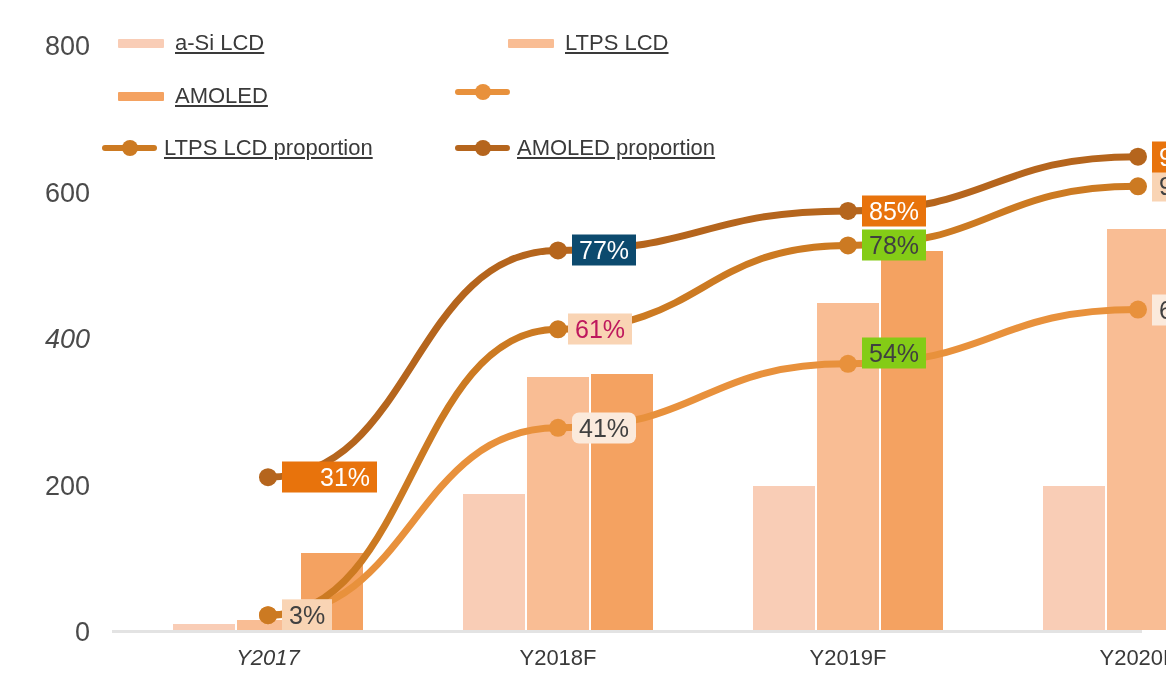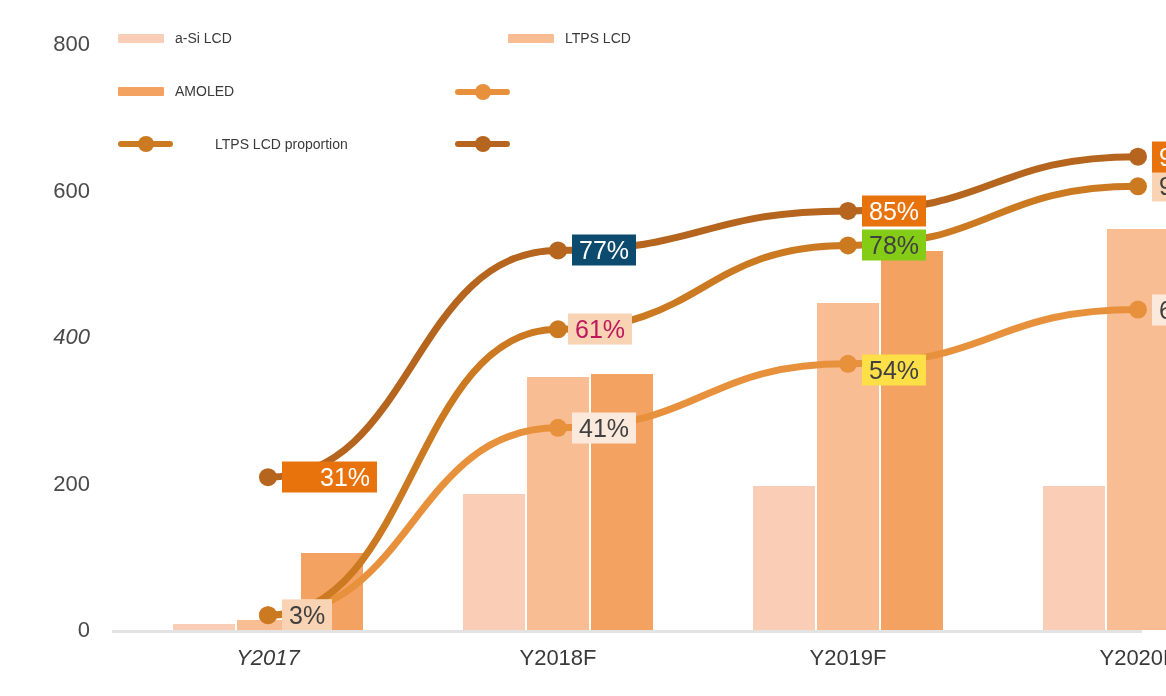--- a/index.html
+++ b/index.html
@@ -3,30 +3,30 @@
 <meta charset="utf-8">
 <style>
   html,body{margin:0;padding:0;background:#ffffff;}
   body{width:1166px;height:696px;overflow:hidden;
        font-family:"Liberation Sans","DejaVu Sans",sans-serif;}
   #chart-root{position:relative;width:1166px;height:696px;}
 
   
   .legend{position:absolute;left:0;top:0;width:1166px;height:175px;}
   .legend-item{position:absolute;display:flex;align-items:center;}
-  .legend-item .lbl{font-size:14px;color:#3a3a3a;white-space:nowrap;}
+  .legend-item .lbl{font-size:22px;color:#3a3a3a;white-space:nowrap;text-decoration:underline;}
   .sw-bar{width:46px;height:9px;border-radius:1px;margin-right:11px;}
   .sw-line{position:relative;width:55px;height:18px;margin-right:7px;}
   .sw-line .ln{position:absolute;left:0;top:6px;width:55px;height:6px;border-radius:3px;}
   .sw-line .dt{position:absolute;left:20px;top:1px;width:16px;height:16px;border-radius:50%;}
 
   
   .plot{position:absolute;left:0;top:0;width:1166px;height:696px;}
   .ytick{position:absolute;right:0;width:70px;text-align:right;
-         font-size:22px;color:#4a4a4a;transform:translateY(-13px);}
+         font-size:27px;color:#4a4a4a;transform:translateY(-13px);}
   .axis-line{position:absolute;left:112px;top:630px;width:1030px;height:3px;
              background:#e3e3e3;}
   .bar{position:absolute;bottom:66px;}
   .xtick{position:absolute;top:645px;font-size:22px;color:#3a3a3a;
          text-align:center;transform:translateX(-50%);}
 
   svg.lines{position:absolute;left:0;top:0;width:1166px;height:696px;
             pointer-events:none;overflow:visible;}
 
   .dlabel{position:absolute;display:flex;align-items:center;justify-content:center;
@@ -55,33 +55,34 @@
       <span class="lbl">AMOLED</span>
     </div>
 
     <div class="legend-item" style="left:455px;top:83px;">
       <span class="sw-line">
         <span class="ln" id="ln3" style="background: rgb(232, 145, 60);"></span>
           <span class="dt" id="dt3" style="background: rgb(232, 145, 60);"></span>
       </span>
     </div>
 
-    <div class="legend-item" style="left:118px;top:135px;gap:35px;">
+    <div class="legend-item" style="left:102px;top:135px;">
       <span class="sw-line">
         <span class="ln" id="ln4" style="background: rgb(204, 122, 34);"></span>
           <span class="dt" id="dt4" style="background: rgb(204, 122, 34);"></span>
       </span>
       <span class="lbl">LTPS LCD proportion</span>
     </div>
 
     <div class="legend-item" style="left:455px;top:135px;">
       <span class="sw-line">
         <span class="ln" id="ln5" style="background: rgb(181, 101, 29);"></span>
           <span class="dt" id="dt5" style="background: rgb(181, 101, 29);"></span>
       </span>
+      <span class="lbl">AMOLED proportion</span>
     </div>
   </div>
 
   <div class="plot">
     <div id="yticks">
         <div class="ytick" style="top: 630px; left: 28px; right: auto; width: 62px;">0</div>
         <div class="ytick" style="top: 483.5px; left: 28px; right: auto; width: 62px;">200</div>
         <div class="ytick" style="top: 337px; left: 28px; right: auto; width: 62px; font-style: italic;">400</div>
         <div class="ytick" style="top: 190.5px; left: 28px; right: auto; width: 62px;">600</div>
         <div class="ytick" style="top: 44px; left: 28px; right: auto; width: 62px;">800</div>
@@ -111,22 +112,22 @@
         <circle cx="848" cy="245.46000000000004" r="9" fill="#cc7a22"></circle>
         <circle cx="1138" cy="186.3" r="9" fill="#cc7a22"></circle>
         <path d="M 268 477.17 C 413 477.17, 413 250.39000000000004, 558 250.39000000000004 C 703 250.39000000000004, 703 210.95000000000005, 848 210.95000000000005 C 993 210.95000000000005, 993 156.72000000000003, 1138 156.72000000000003" fill="none" stroke="#b5651d" stroke-width="7" stroke-linecap="round"></path>
         <circle cx="268" cy="477.17" r="9" fill="#b5651d"></circle>
         <circle cx="558" cy="250.39000000000004" r="9" fill="#b5651d"></circle>
         <circle cx="848" cy="210.95000000000005" r="9" fill="#b5651d"></circle>
         <circle cx="1138" cy="156.72000000000003" r="9" fill="#b5651d"></circle>
       </svg>
     <div id="dlabels">
         <div class="dlabel" style="left: 282px; top: 615.21px; background: rgb(251, 234, 220); color: rgb(64, 64, 64);">3%</div>
-        <div class="dlabel" style="left: 572px; top: 427.87px; background: rgb(251, 234, 220); color: rgb(64, 64, 64);">41%</div>
-        <div class="dlabel" style="left: 862px; top: 370px; background: #fde047; color: rgb(64, 64, 64);">54%</div>
+        <div class="dlabel" style="left: 572px; top: 427.87px; background: rgb(251, 234, 220); color: rgb(64, 64, 64); border-radius: 7px;">41%</div>
+        <div class="dlabel" style="left: 862px; top: 353px; background: #84cc16; color: rgb(64, 64, 64);">54%</div>
         <div class="dlabel" style="left: 1152px; top: 309.55px; background: rgb(251, 234, 220); color: rgb(64, 64, 64);">65%</div>
         <div class="dlabel" style="left: 282px; top: 615.21px; background: rgb(249, 212, 180); color: rgb(64, 64, 64);">3%</div>
         <div class="dlabel" style="left: 568px; top: 329.27px; background: rgb(249, 212, 180); color: #be185d;">61%</div>
         <div class="dlabel" style="left: 862px; top: 245.46px; background: #84cc16; color: rgb(64, 64, 64);">78%</div>
         <div class="dlabel" style="left: 1152px; top: 186.3px; background: rgb(249, 212, 180); color: rgb(64, 64, 64);">90%</div>
         <div class="dlabel" style="left: 282px; top: 477.17px; background: rgb(232, 115, 12); color: rgb(255, 255, 255); padding-left: 38px;">31%</div>
         <div class="dlabel" style="left: 572px; top: 250.39px; background: #0c4a6e; color: rgb(255, 255, 255);">77%</div>
         <div class="dlabel" style="left: 862px; top: 210.95px; background: rgb(232, 115, 12); color: rgb(255, 255, 255); text-align: right;">85%</div>
         <div class="dlabel" style="left: 1152px; top: 156.72px; background: rgb(232, 115, 12); color: rgb(255, 255, 255);">96%</div>
       </div>

